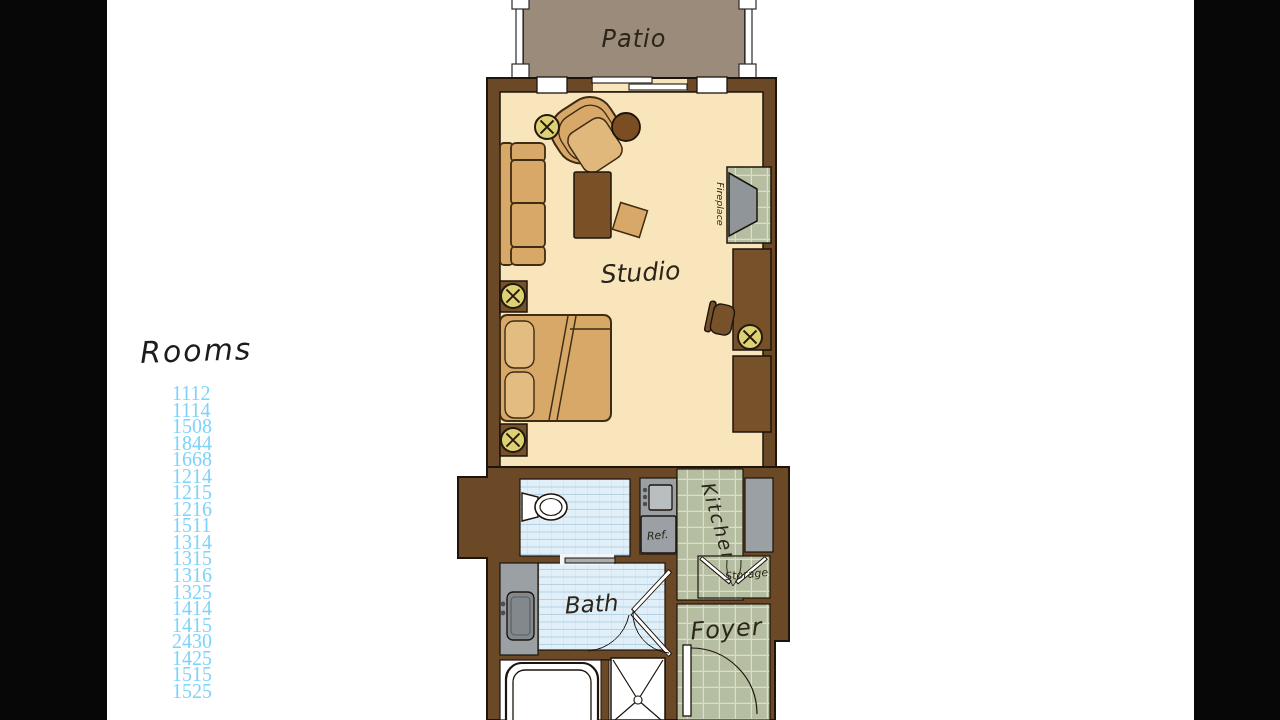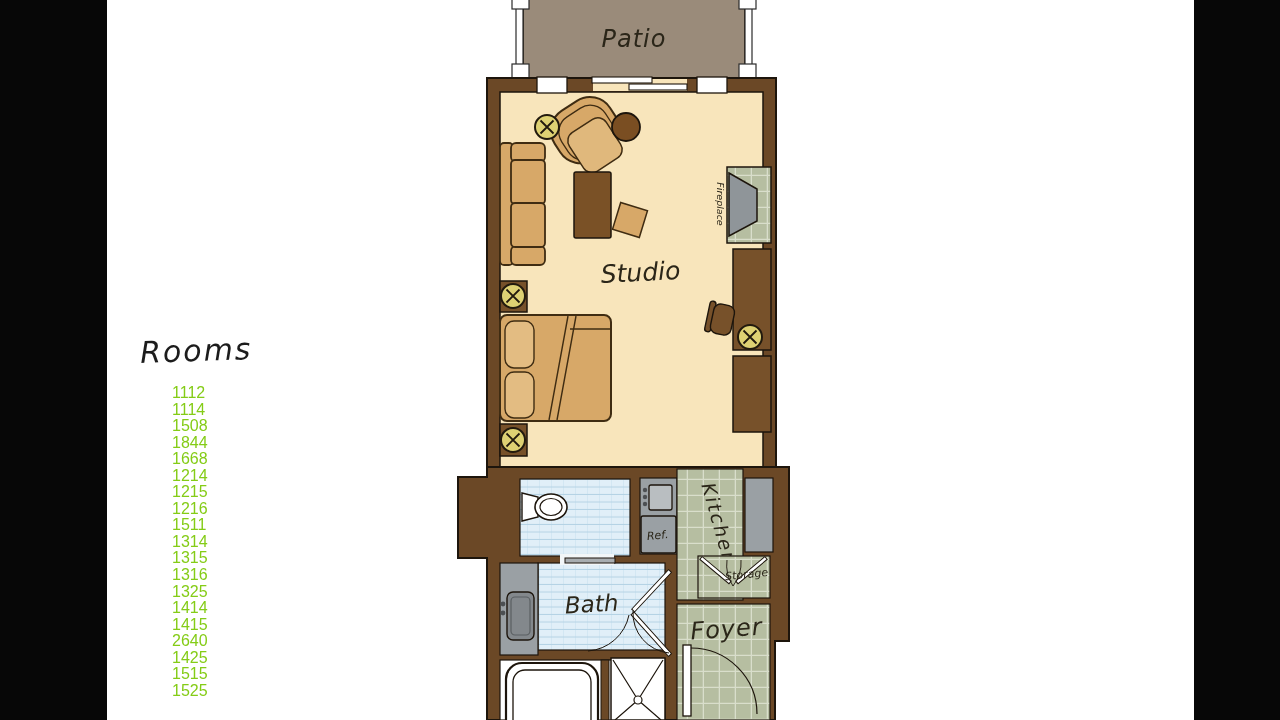--- a/index.html
+++ b/index.html
@@ -1,22 +1,22 @@
 <!DOCTYPE html>
 <html><head>
 <meta charset="utf-8">
 <style>
   html,body{margin:0;padding:0;}
   .stage{position:relative;width:1280px;height:720px;background:#070707;overflow:hidden;
          font-family:"Liberation Sans",sans-serif;}
   .canvas{position:absolute;left:107px;top:0;width:1087px;height:720px;background:#ffffff;}
   .rooms-heading{position:absolute;left:140px;top:333px;font-family:"DejaVu Sans",sans-serif;
                  font-style:italic;font-size:30px;color:#1c1c1c;letter-spacing:2px;transform:rotate(-2deg);}
-  .rooms-list{position:absolute;left:172px;top:385px;font-family:Liberation Sans, sans-serif;
-              font-size:16px;color:#84cc16;}
+  .rooms-list{position:absolute;left:172px;top:385px;font-family:Liberation Serif, serif;
+              font-size:20px;color:#7dd3fc;}
   .rooms-list div{height:16.55px;line-height:16.55px;}
   .plan{position:absolute;left:0;top:0;width:1280px;height:720px;}
   text{fill:#2b2619;}
   .hand{font-family:"DejaVu Sans",sans-serif;font-style:italic;}
   .lbl-big{font-size:24px;letter-spacing:1px;}
   .lbl-mid{font-size:19px;letter-spacing:2px;}
   .lbl-sm{font-size:11px;}
   .lbl-xs{font-size:9.5px;}
 </style>
 </head>
@@ -35,21 +35,21 @@
     <div>1214</div>
     <div>1215</div>
     <div>1216</div>
     <div>1511</div>
     <div>1314</div>
     <div>1315</div>
     <div>1316</div>
     <div>1325</div>
     <div>1414</div>
     <div>1415</div>
-    <div>2640</div>
+    <div>2430</div>
     <div>1425</div>
     <div>1515</div>
     <div>1525</div>
   </div>
 
   <svg class="plan" viewBox="0 0 1280 720">
     <defs>
       <pattern id="greenTile" width="16" height="16" patternUnits="userSpaceOnUse">
         <rect width="16" height="16" fill="#b6bea1"></rect>
         <path d="M15.5,0 V16 M0,15.5 H16" stroke="#d9decb" stroke-width="1.6" fill="none"></path>

